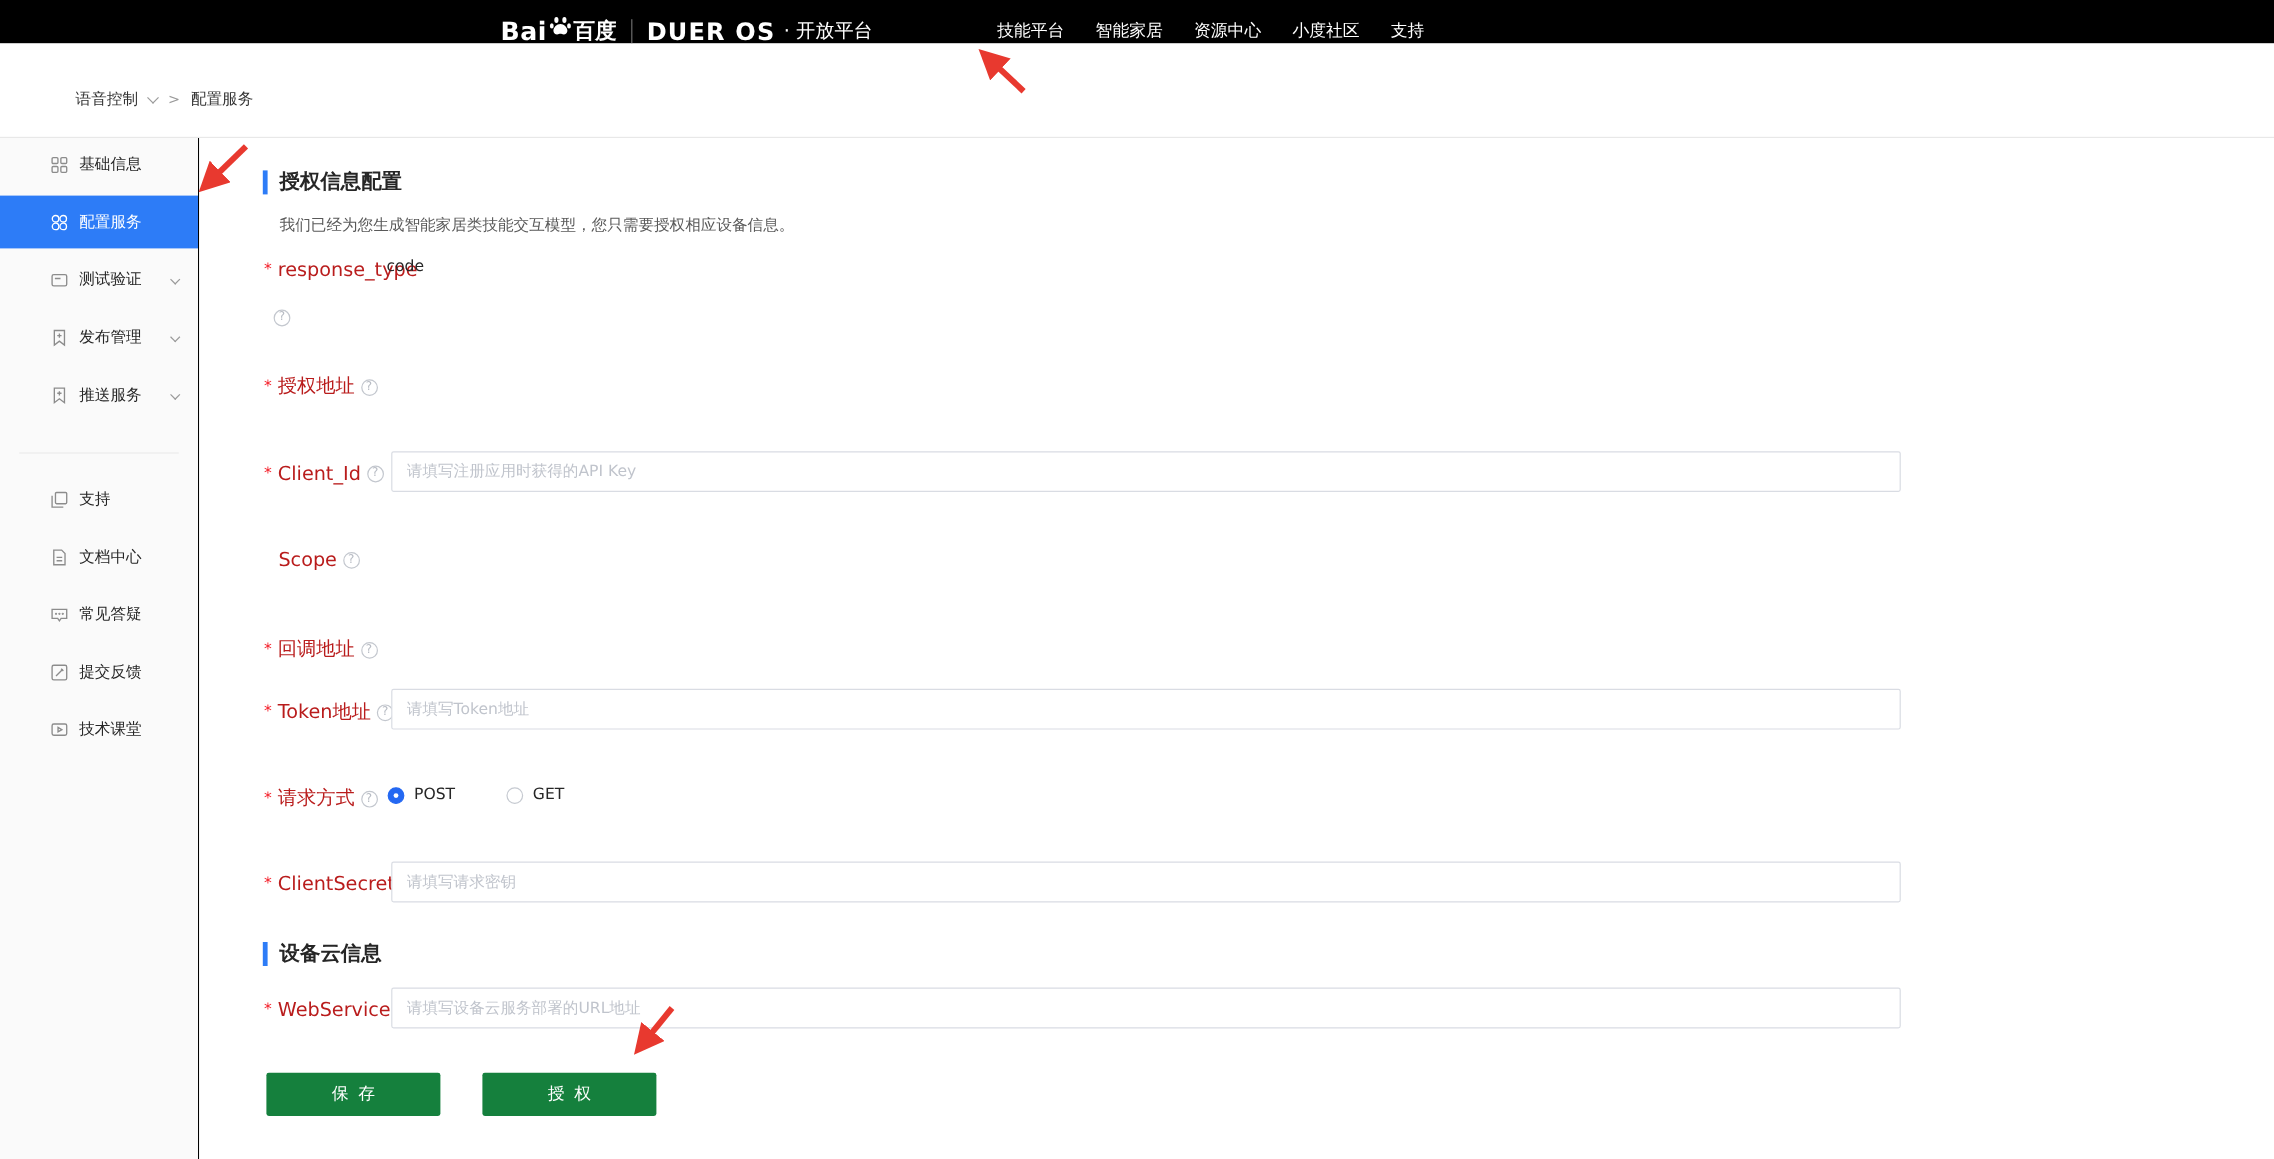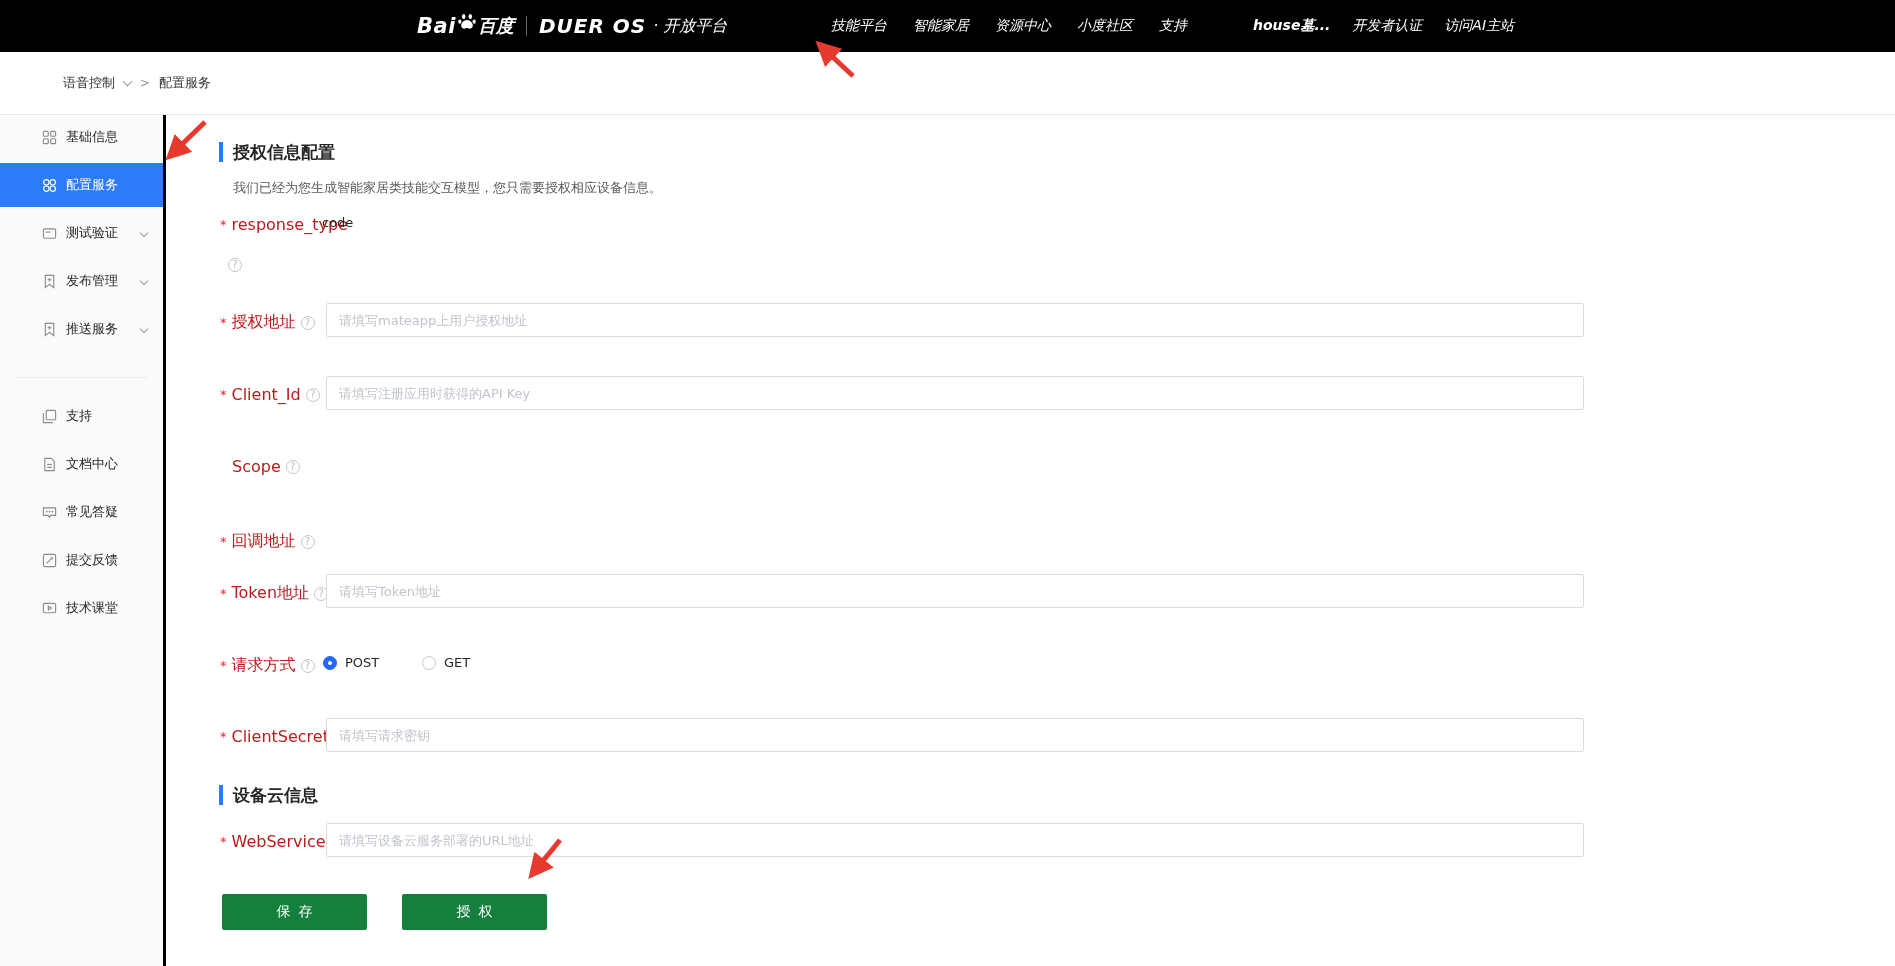--- a/index.html
+++ b/index.html
@@ -1,21 +1,21 @@
 <!DOCTYPE html>
 <html><head>
 <meta charset="utf-8">
 <style>
   * { margin:0; padding:0; box-sizing:border-box; }
   html,body { width:1895px; height:966px; overflow:hidden;
     font-family:"DejaVu Sans","Liberation Sans",sans-serif; background:#fff; }
   .stage { position:relative; width:1895px; height:966px; }
 
   
-  .navbar { position:absolute; left:0; top:0; width:1895px; height:52px; background:#000;font-style:italic; }
+  .navbar { position:absolute; left:0; top:0; width:1895px; height:36px; background:#000; }
   .logo { position:absolute; left:417px; top:0; height:52px; display:flex; align-items:center; color:#fff; cursor:pointer; }
   .logo .bai { font-size:21px; font-weight:bold; letter-spacing:.5px; }
   .logo .paw { margin:0 1px 8px 1px; display:inline-flex; }
   .logo .cn  { font-size:18px; font-weight:bold; }
   .logo .sep { width:1px; height:20px; background:#6b6b6b; margin:0 12px; }
   .logo .dueros { font-size:20px; font-weight:bold; letter-spacing:1px; }
   .logo .plat { font-size:16px; margin-left:7px; color:#fff; }
   .nav-menu { position:absolute; left:783px; top:0; height:52px; display:flex; align-items:center; gap:26px;margin-left:48px; }
   .nav-menu .nav-item { color:#fff; font-size:14px; white-space:nowrap; cursor:pointer; }
   .nav-account { position:absolute; left:1253px; top:0; height:52px; display:flex; align-items:center; gap:22px; }
@@ -24,21 +24,21 @@
 
   
   .crumbbar { position:absolute; left:0; top:52px; width:1895px; height:63px; background:#fff;
     border-bottom:1px solid #e8e8e8; display:flex; align-items:center; }
   .crumb { margin-left:63px; display:flex; align-items:center; gap:9px; font-size:13px; color:#333; }
   .chev { display:inline-block; width:7px; height:7px; border-right:1px solid #999; border-bottom:1px solid #999;
     transform:rotate(45deg); margin-top:-4px; }
   .crumb .gt { color:#999; font-size:12px; }
 
   
-  .sidebar { position:absolute; left:0; top:115px; width:166px; height:851px; background:#fafafa; border-right:3px solid #000000; }
+  .sidebar { position:absolute; left:0; top:115px; width:166px; height:851px; background:#fafafa; border-right:1px solid #000000; }
   .side-item { position:relative; height:44px; margin-bottom:4px; display:flex; align-items:center;
     padding-left:42px; color:#262626; font-size:13px; cursor:pointer; }
   .side-item .sicon { display:inline-flex; color:#8c8c8c; margin-right:9px; }
   .side-item.active { background:#2d7cf7; color:#fff; }
   .side-item.active .sicon { color:#fff; }
   .side-item .chev2 { position:absolute; right:16px; width:6px; height:6px; border-right:1px solid #999;
     border-bottom:1px solid #999; transform:rotate(45deg); }
   .side-divider { margin:26px 16px 0 16px; border-top:1px solid #ececec; }
   .side-links { margin-top:16px; }
 
@@ -105,25 +105,20 @@
       <span class="dueros">DUER OS</span>
       <span class="plat">· 开放平台</span>
     </div>
     <div class="nav-menu">
       <span class="nav-item">技能平台</span>
       <span class="nav-item">智能家居</span>
       <span class="nav-item">资源中心</span>
       <span class="nav-item">小度社区</span>
       <span class="nav-item">支持</span>
     </div>
-    <div class="nav-account">
-      <span class="acct">house墓...</span>
-      <span class="alink">开发者认证</span>
-      <span class="alink">访问AI主站</span>
-    </div>
   </div>
 
   <div class="crumbbar">
     <div class="crumb">
       <span>语音控制</span>
       <span class="chev"></span>
       <span class="gt">&gt;</span>
       <span>配置服务</span>
     </div>
   </div>
@@ -253,21 +248,20 @@
     </div>
 
     <span class="help q-alone" style="top:143px">?</span>
 
     <div class="frow" style="top:188px">
       <div class="labelwrap">
         <span class="req">*</span>
         <span class="flabel">授权地址</span>
         <span class="help">?</span>
       </div>
-      <input class="finput" type="text" placeholder="请填写mateapp上用户授权地址" style="">
     </div>
 
     <div class="frow" style="top:261px">
       <div class="labelwrap">
         <span class="req">*</span>
         <span class="flabel">Client_Id</span>
         <span class="help">?</span>
       </div>
       <input class="finput" type="text" placeholder="请填写注册应用时获得的API Key" style="">
     </div>

